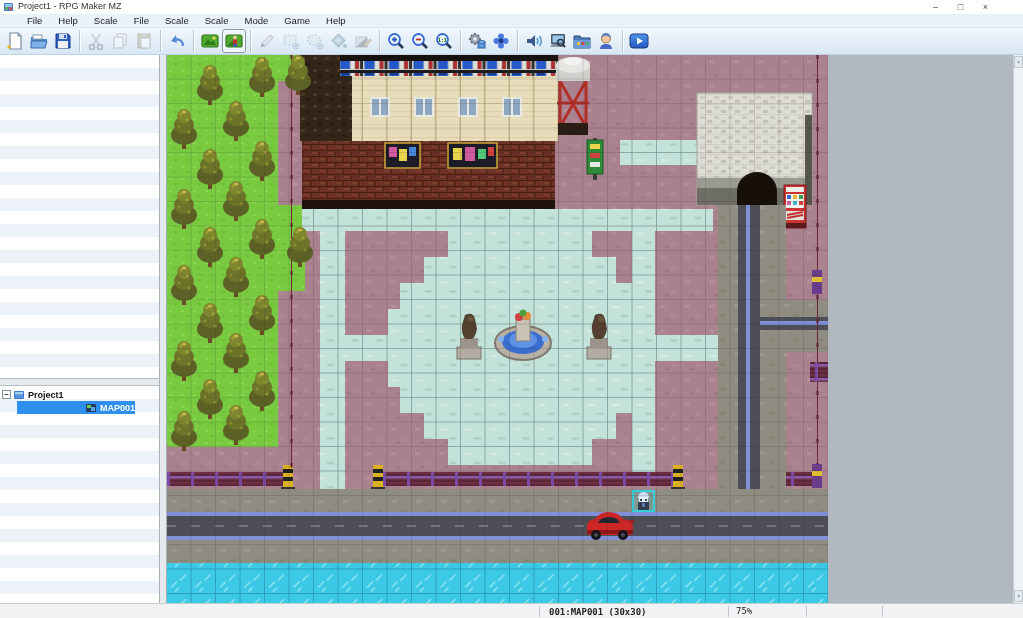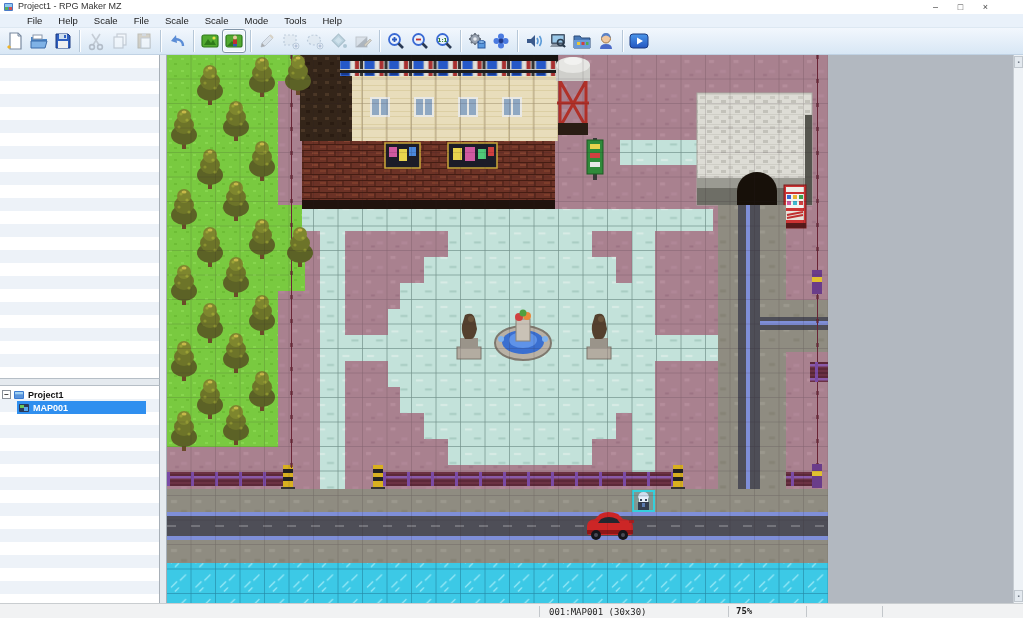--- a/index.html
+++ b/index.html
@@ -37,38 +37,38 @@
   #h-splitter{position:absolute;left:0;top:378px;width:160px;height:8px;background:#e5eaef;
               border-top:1px solid #b6bec6;border-bottom:1px solid #b6bec6;border-right:1px solid #a7afb7;}
   #tree-panel{position:absolute;left:0;top:386px;width:160px;height:217px;border-right:1px solid #a7afb7;}
   #v-splitter{position:absolute;left:160px;top:55px;width:7px;height:548px;background:#e5eaef;
               border-right:1px solid #a7afb7;}
   .tree-row{position:absolute;left:0;height:13px;display:flex;align-items:center;font-size:9px;font-weight:bold;color:#111;}
   #tree-root-row{top:2px;}
   #tree-expander{width:9px;height:9px;margin-left:2px;border:1px solid #8a9098;background:#fff;
                  display:flex;align-items:center;justify-content:center;font-size:8px;line-height:1;color:#333;}
   .tree-icon{margin:0 3px 0 3px;}
-  #tree-map-row{top:15px;left:17px;width:129px;background:#2f8fef;color:#fff;}
+  #tree-map-row{top:15px;left:17px;width:118px;background:#2f8fef;color:#fff;justify-content:flex-end;}
   #tree-map-row .tree-icon{margin-left:2px;}
 
   
   #map-viewport{position:absolute;left:167px;top:55px;width:856px;height:548px;background:#b2b8c0;overflow:hidden;}
   #map-canvas{position:absolute;left:0;top:0;}
   #map-vscroll{position:absolute;right:0;top:0;width:10px;height:548px;background:#eef2f6;border-left:1px solid #c6ccd2;}
   .scroll-btn{position:absolute;left:0;width:9px;height:12px;background:#e3e9ef;border:1px solid #c0c7ce;
               display:flex;align-items:center;justify-content:center;font-size:6px;color:#6a7480;}
   #scroll-btn-top{top:1px;}
   #scroll-btn-bottom{bottom:1px;}
 
   
   #statusbar{position:absolute;left:0;top:603px;width:100%;height:15px;background:#f1f2f3;
              border-top:1px solid #c9cdd0;font-family:"DejaVu Sans Mono",monospace;font-size:9px;color:#222;}
   .status-sep{position:absolute;top:2px;width:1px;height:11px;background:#c3c7cb;}
-  #status-map-info{position:absolute;left:549px;top:3px;font-weight:normal;}
-  #status-zoom{position:absolute;left:736px;top:2px;font-weight:bold;}
+  #status-map-info{position:absolute;left:549px;top:3px;font-weight:bold;}
+  #status-zoom{position:absolute;left:736px;top:2px;font-weight:normal;}
 </style>
 </head>
 <body>
 
 <div id="app">
 
   <div id="titlebar">
     <svg id="app-icon" viewBox="0 0 10 10">
       <rect x="0" y="1" width="9" height="8" rx="1" fill="#4a7ac8"></rect>
       <rect x="1" y="2" width="7" height="3" fill="#8fc8f0"></rect>
@@ -84,21 +84,21 @@
   </div>
 
   <div id="menubar">
       <span class="menu-item">File</span>
       <span class="menu-item">Help</span>
       <span class="menu-item">Scale</span>
       <span class="menu-item">File</span>
       <span class="menu-item">Scale</span>
       <span class="menu-item">Scale</span>
       <span class="menu-item">Mode</span>
-      <span class="menu-item">Tools</span>
+      <span class="menu-item">Game</span>
       <span class="menu-item">Help</span>
     </div>
 
   <div id="toolbar">
       <button class="tb">
         <svg>
           <use href="#icon-new-project"></use>
         </svg>
       </button>
       <button class="tb">

